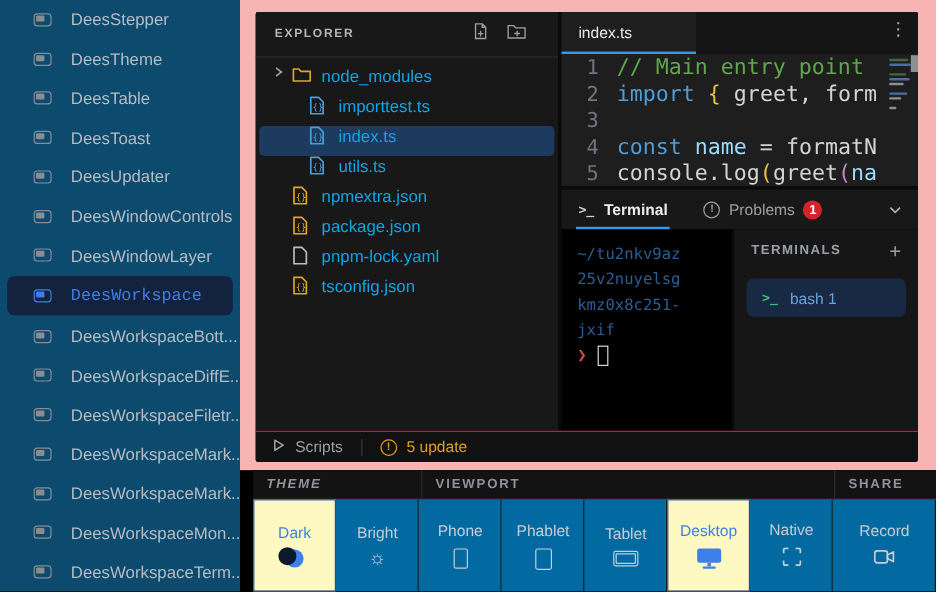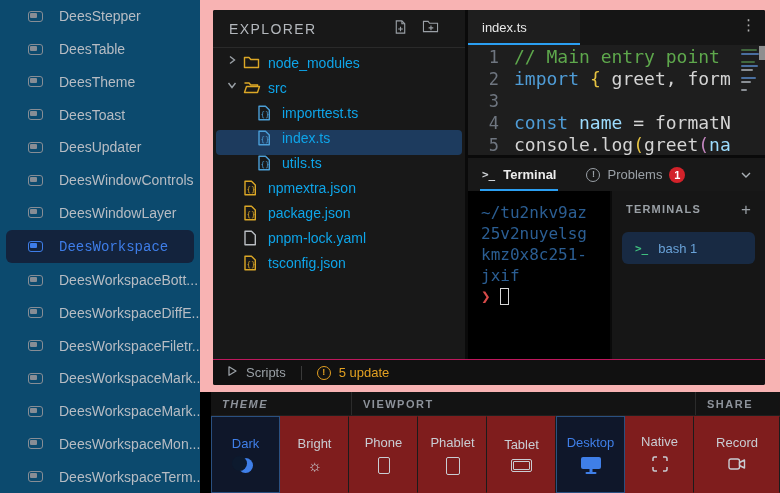--- a/index.html
+++ b/index.html
@@ -43,21 +43,21 @@
     overflow:hidden; display:flex; flex-direction:column;
   }
   .ws-main { flex:1; min-height:0; display:flex; gap:3px; }
 
   
   .explorer { width:252px; flex:none; background:#181818; display:flex; flex-direction:column; }
   .exp-header {
     height:38px; flex:none; border-bottom:1px solid #2a2a2a;
     display:flex; align-items:center; padding:0 26px 0 16px;
   }
-  .exp-title { flex:1; font-size:14px; font-weight:normal; letter-spacing:1.4px; color:#b4b8bd; }
+  .exp-title { flex:1; font-size:10px; font-weight:bold; letter-spacing:1.4px; color:#b4b8bd; }
   .exp-actions { display:flex; gap:14px; align-items:center; }
   .tree { flex:1; padding-top:7px; overflow:hidden; }
   .tree-row {
     height:25px; display:flex; align-items:flex-start; padding-left:14px;
     color:#0ea5e9; font-size:14px; cursor:default;
   }
   .tree-row .chev { width:16px; flex:none; display:flex; align-items:center; }
   .tree-row .spacer { width:16px; flex:none; }
   .tree-row .ficon { width:19px; flex:none; display:flex; align-items:center; }
   .tree-row .fname { margin-left:6px; white-space:nowrap; }
@@ -112,21 +112,21 @@
   }
   .badge {
     width:16px; height:16px; border-radius:50%; background:#d3222a; color:#fff;
     font-size:11px; font-weight:bold; display:flex; align-items:center; justify-content:center;
   }
   .term-chev { margin-left:auto; display:flex; }
 
   .term-body { flex:1; min-height:0; display:flex; gap:2px; }
   .terminal {
     width:142px; flex:none; background:#000; padding:11px 0 0 13px;
-    font-family:"DejaVu Sans Mono", monospace; font-size:16px; line-height:21px; color:#2b5e93;
+    font-family:"DejaVu Sans Mono", monospace; font-size:13px; line-height:21px; color:#2b5e93;
   }
   .prompt-line { display:flex; align-items:center; gap:9px; height:21px; }
   .prompt { color:#d74a49; }
   .cursor { width:9px; height:17px; border:1.5px solid #d8d8d8; }
 
   .terminals-panel { flex:1; min-width:0; background:#161616; display:flex; flex-direction:column; }
   .tp-header { height:36px; flex:none; display:flex; align-items:center; padding:0 14px; }
   .tp-title { flex:1; font-size:11px; font-weight:bold; letter-spacing:1.2px; color:#9aa0a6; }
   .tp-add { font-size:17px; color:#9aa0a6; line-height:1; cursor:default; }
   .tp-item {
@@ -160,24 +160,24 @@
     color:#8e939b; font-size:11px; font-weight:bold; letter-spacing:1.5px;
     border-right:1px solid #2b2b2b;
   }
   .tb-head-cell.s1 { width:141px;font-style:italic; }
   .tb-head-cell.s2 { width:344px;text-align:right; }
   .tb-head-cell.s3 { flex:1; border-right:none; }
   .tb-buttons { flex:1; display:flex; }
   .tb-btn {
     width:69px; flex:none; border:1px solid transparent; border-right:1px solid #1b1b1b;
     display:flex; flex-direction:column; align-items:center; justify-content:center; gap:7px;
-    color:#c9cdd3; font-size:13px; cursor:default; background:#7f1d1d;
+    color:#c9cdd3; font-size:13px; cursor:default; background:#0369a1;
   }
   .tb-btn.last { flex:1; }
-  .tb-btn.selected { background:#0f172a; border:1px solid #2a5080; color:#3f7fe8; }
+  .tb-btn.selected { background:#fef9c3; border:1px solid #2a5080; color:#3f7fe8; }
 
   
   .i-moon { position:relative; width:15px; height:15px; }
   .i-moon::before { content:""; position:absolute; inset:0; border-radius:50%; background:#3f7fe8; }
   .i-moon::after { content:""; position:absolute; left:-6px; top:-2px; width:15px; height:15px; border-radius:50%; background:#0d1a2e; }
   .i-sun { font-size:16px; line-height:1; color:#c9cdd3; }
   .i-phone { width:12px; height:17px; border:1.5px solid #c9cdd3; border-radius:2px; }
   .i-phablet { width:14px; height:18px; border:1.5px solid #c9cdd3; border-radius:2px; }
   .i-tablet { width:21px; height:13px; border:1.5px solid #c9cdd3; border-radius:2px; position:relative; }
   .i-tablet::after { content:""; position:absolute; inset:1px; border:1px solid #c9cdd3; border-radius:1px; }
@@ -188,25 +188,25 @@
 </head>
 <body>
 
 <div class="sidebar">
   <div class="sb-item">
       <span class="comp-icon"></span>
       <span>DeesStepper</span>
     </div>
   <div class="sb-item">
       <span class="comp-icon"></span>
+      <span>DeesTheme</span>
+    </div>
+  <div class="sb-item">
+      <span class="comp-icon"></span>
       <span>DeesTable</span>
-    </div>
-  <div class="sb-item">
-      <span class="comp-icon"></span>
-      <span>DeesTheme</span>
     </div>
   <div class="sb-item">
       <span class="comp-icon"></span>
       <span>DeesToast</span>
     </div>
   <div class="sb-item">
       <span class="comp-icon"></span>
       <span>DeesUpdater</span>
     </div>
   <div class="sb-item">
@@ -278,34 +278,20 @@
                     <path d="M3 1.5L7.5 5 3 8.5" fill="none" stroke="#9aa0a6" stroke-width="1.4"></path>
                   </svg>
                 </span>
               <span class="ficon">
                   <svg width="17" height="15" viewBox="0 0 17 15">
                     <path d="M1.5 2.5h4.5l1.8 2h7.7v8h-14z" fill="none" stroke="#dca726" stroke-width="1.4" stroke-linejoin="round"></path>
                   </svg>
                 </span>
               <span class="fname">node_modules</span>
             </div>
-            <div class="tree-row">
-              <span class="chev">
-                  <svg width="10" height="10" viewBox="0 0 10 10">
-                    <path d="M1.5 3L5 7.5 8.5 3" fill="none" stroke="#9aa0a6" stroke-width="1.4"></path>
-                  </svg>
-                </span>
-              <span class="ficon">
-                  <svg width="18" height="15" viewBox="0 0 18 15">
-                    <path d="M1.5 3h4.5l1.8 2h6.7v1.5" fill="none" stroke="#dca726" stroke-width="1.4"></path>
-                    <path d="M1.5 12.5l2-6h13l-2 6z" fill="none" stroke="#dca726" stroke-width="1.4" stroke-linejoin="round"></path>
-                  </svg>
-                </span>
-              <span class="fname">src</span>
-            </div>
             <div class="tree-row child">
               <span class="ficon">
                   <svg width="14" height="16" viewBox="0 0 14 16">
                     <path d="M2 1.2h6.5l3.8 3.8v9.8H2z" fill="none" stroke="#4b9fd8" stroke-width="1.4" stroke-linejoin="round"></path>
                     <text x="3.4" y="11.5" font-size="7.5" fill="#4b9fd8" font-family="monospace">{}</text>
                   </svg>
                 </span>
               <span class="fname">importtest.ts</span>
             </div>
             <div class="tree-row child selected-file">

